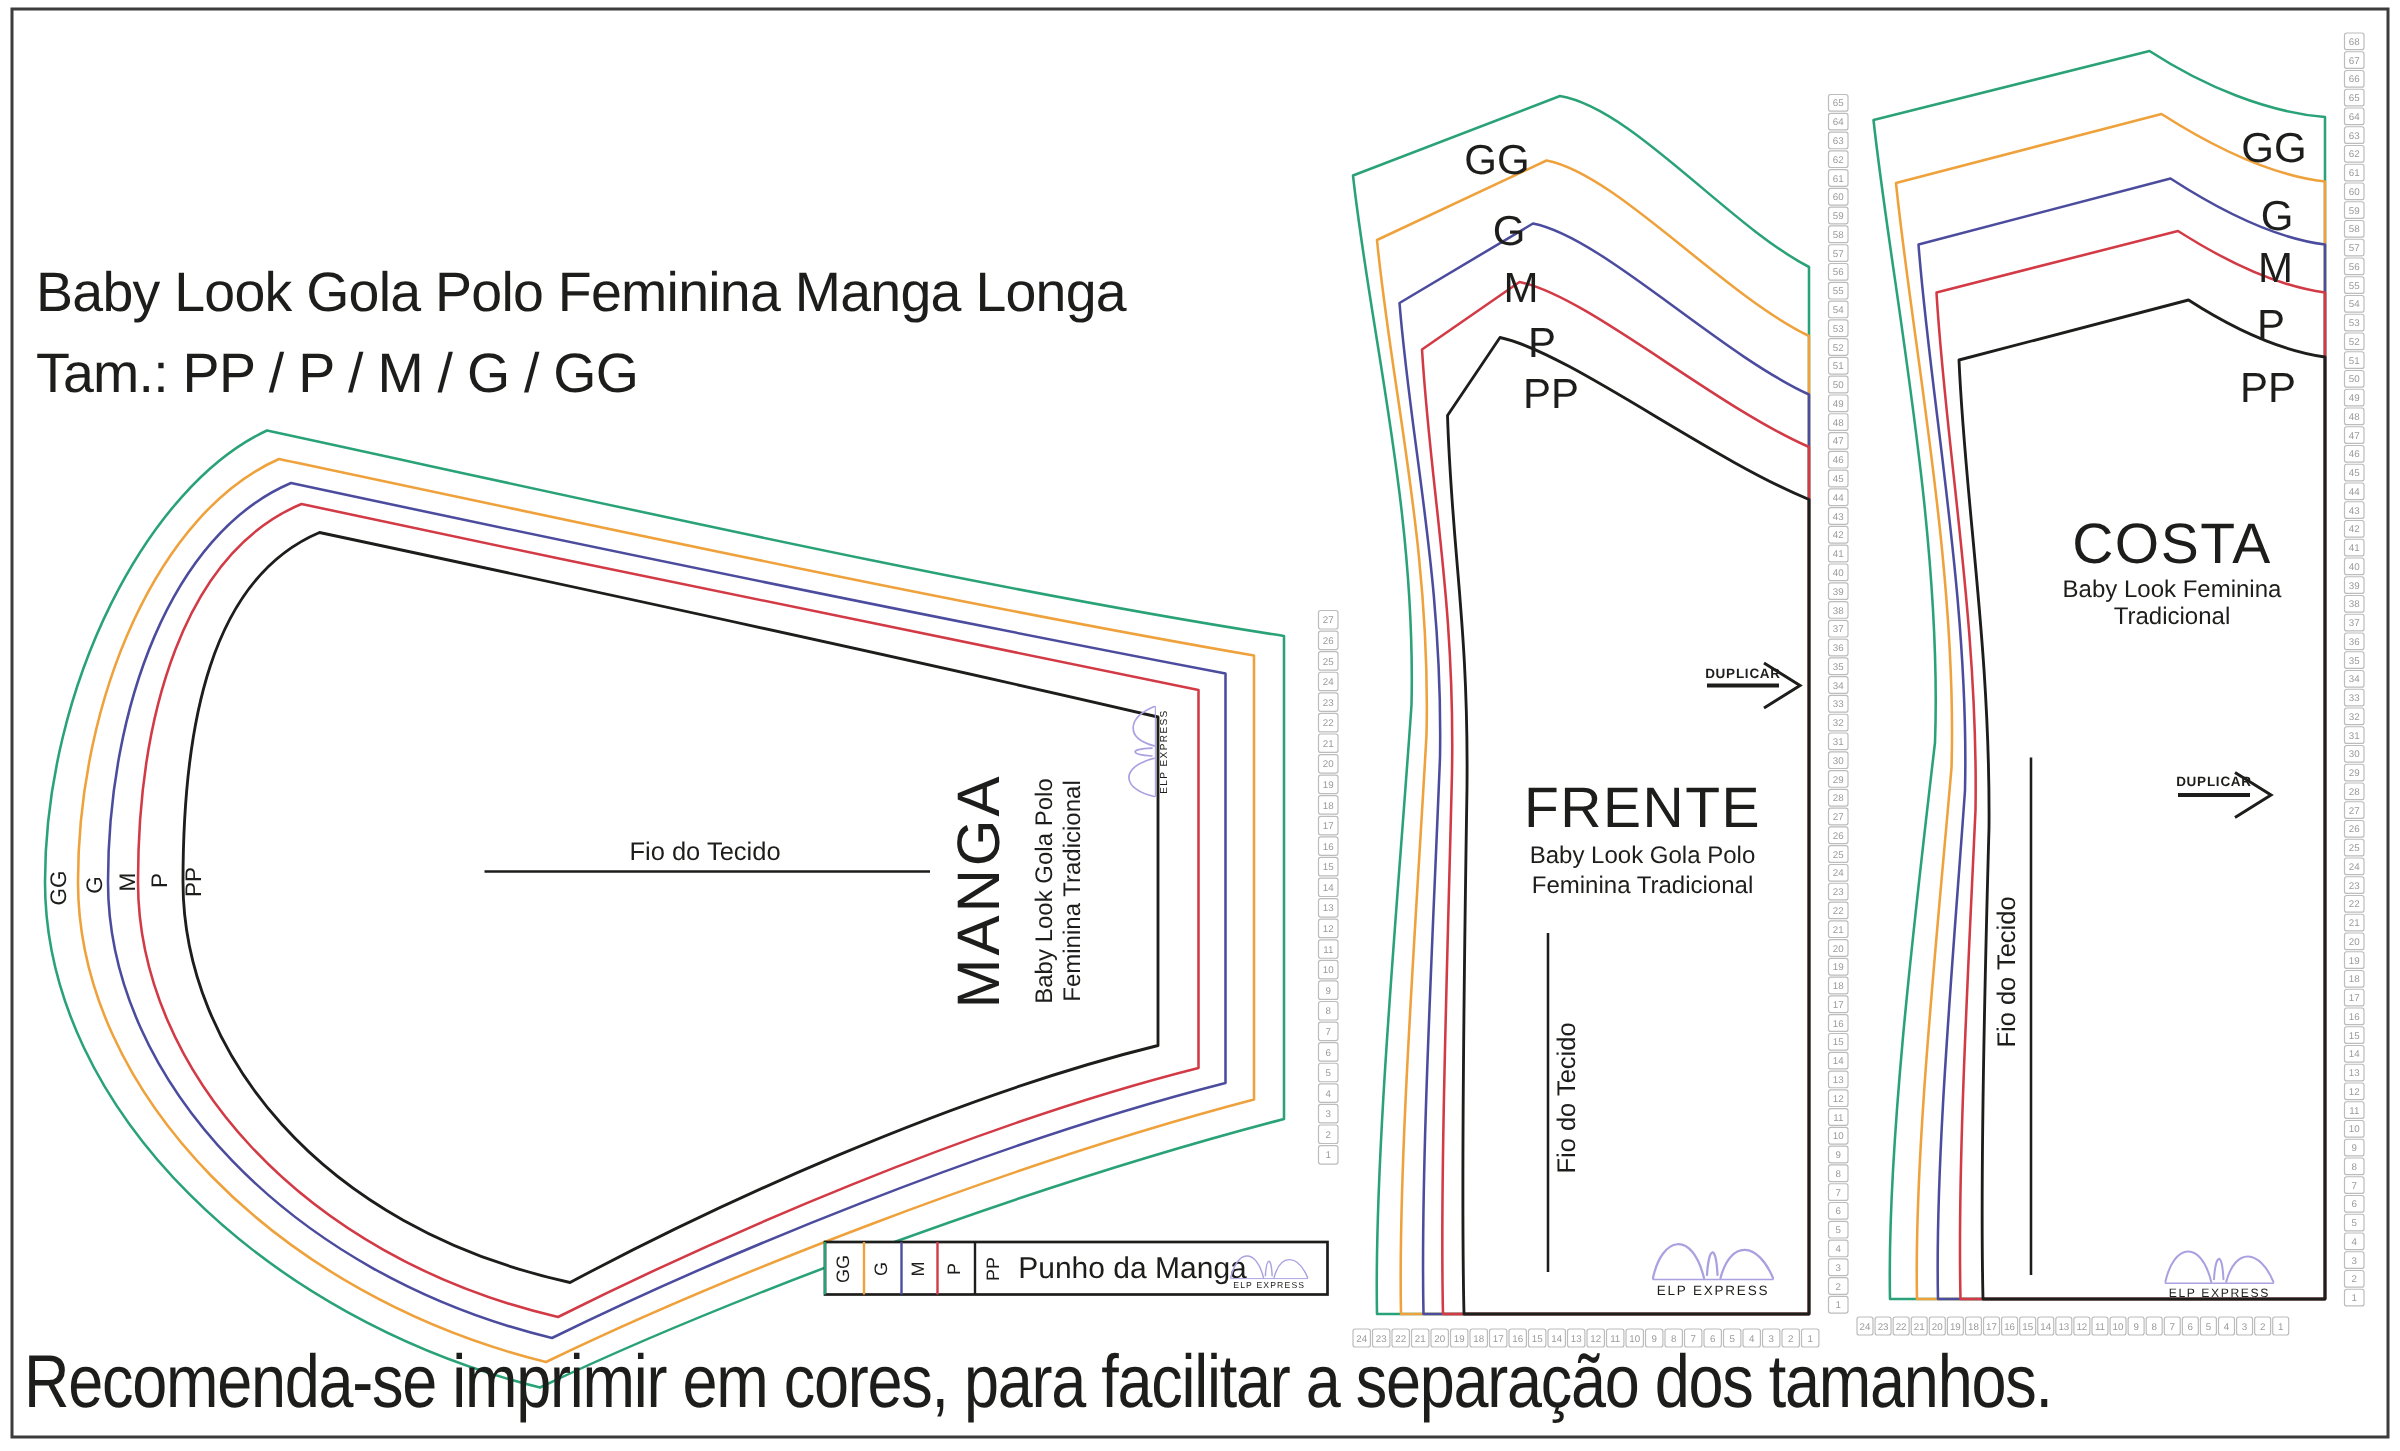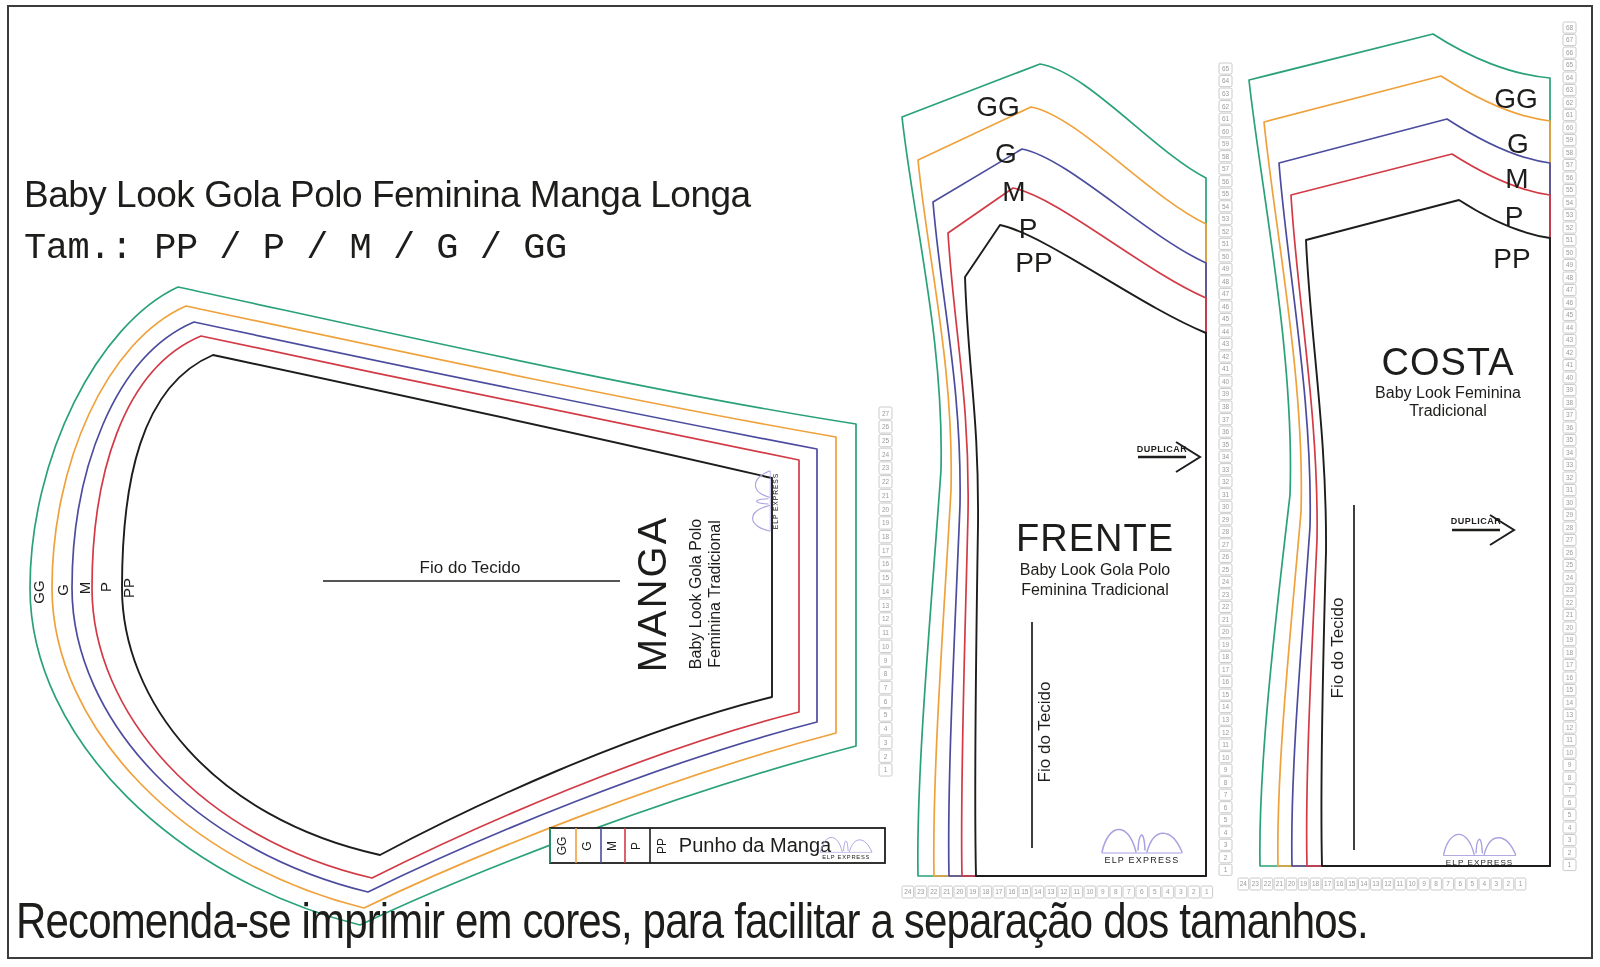--- a/index.html
+++ b/index.html
@@ -1,21 +1,21 @@
 <!DOCTYPE html>
 <html><head>
 <meta charset="utf-8">
 <style>
   html,body{margin:0;padding:0;background:#fff;}
   #page{position:relative;width:1600px;height:967px;background:#fff;overflow:hidden;
         font-family:"Liberation Sans",sans-serif;color:#1d1d1b;}
   #pattern-svg{position:absolute;left:0;top:0;}
   .hdr{position:absolute;left:24px;top:168px;z-index:3;line-height:1.45;}
   .hdr .t1{font-size:37px;letter-spacing:-0.5px;white-space:nowrap;}
-  .hdr .t2{font-size:37px;letter-spacing:-0.5px;white-space:nowrap;font-family:Liberation Mono, monospace;}
+  .hdr .t2{font-size:37px;letter-spacing:-0.5px;white-space:nowrap;}
   .footer-note{position:absolute;left:16px;top:892px;z-index:3;font-size:50px;
         letter-spacing:-1px;white-space:nowrap;transform:scaleX(.84);
         transform-origin:left center;}
   
   text{font-family:"Liberation Sans",sans-serif;fill:#1d1d1b;}
   .pat{fill:none;stroke-width:1.7;stroke-linejoin:round;stroke-linecap:round;}
   .pat-pp{stroke-width:1.9;}
   .szlab{font-size:15px;text-anchor:middle;}
   .neck-lab{font-size:28px;text-anchor:middle;}
   .piece-name{font-size:38px;text-anchor:middle;letter-spacing:1px;}

